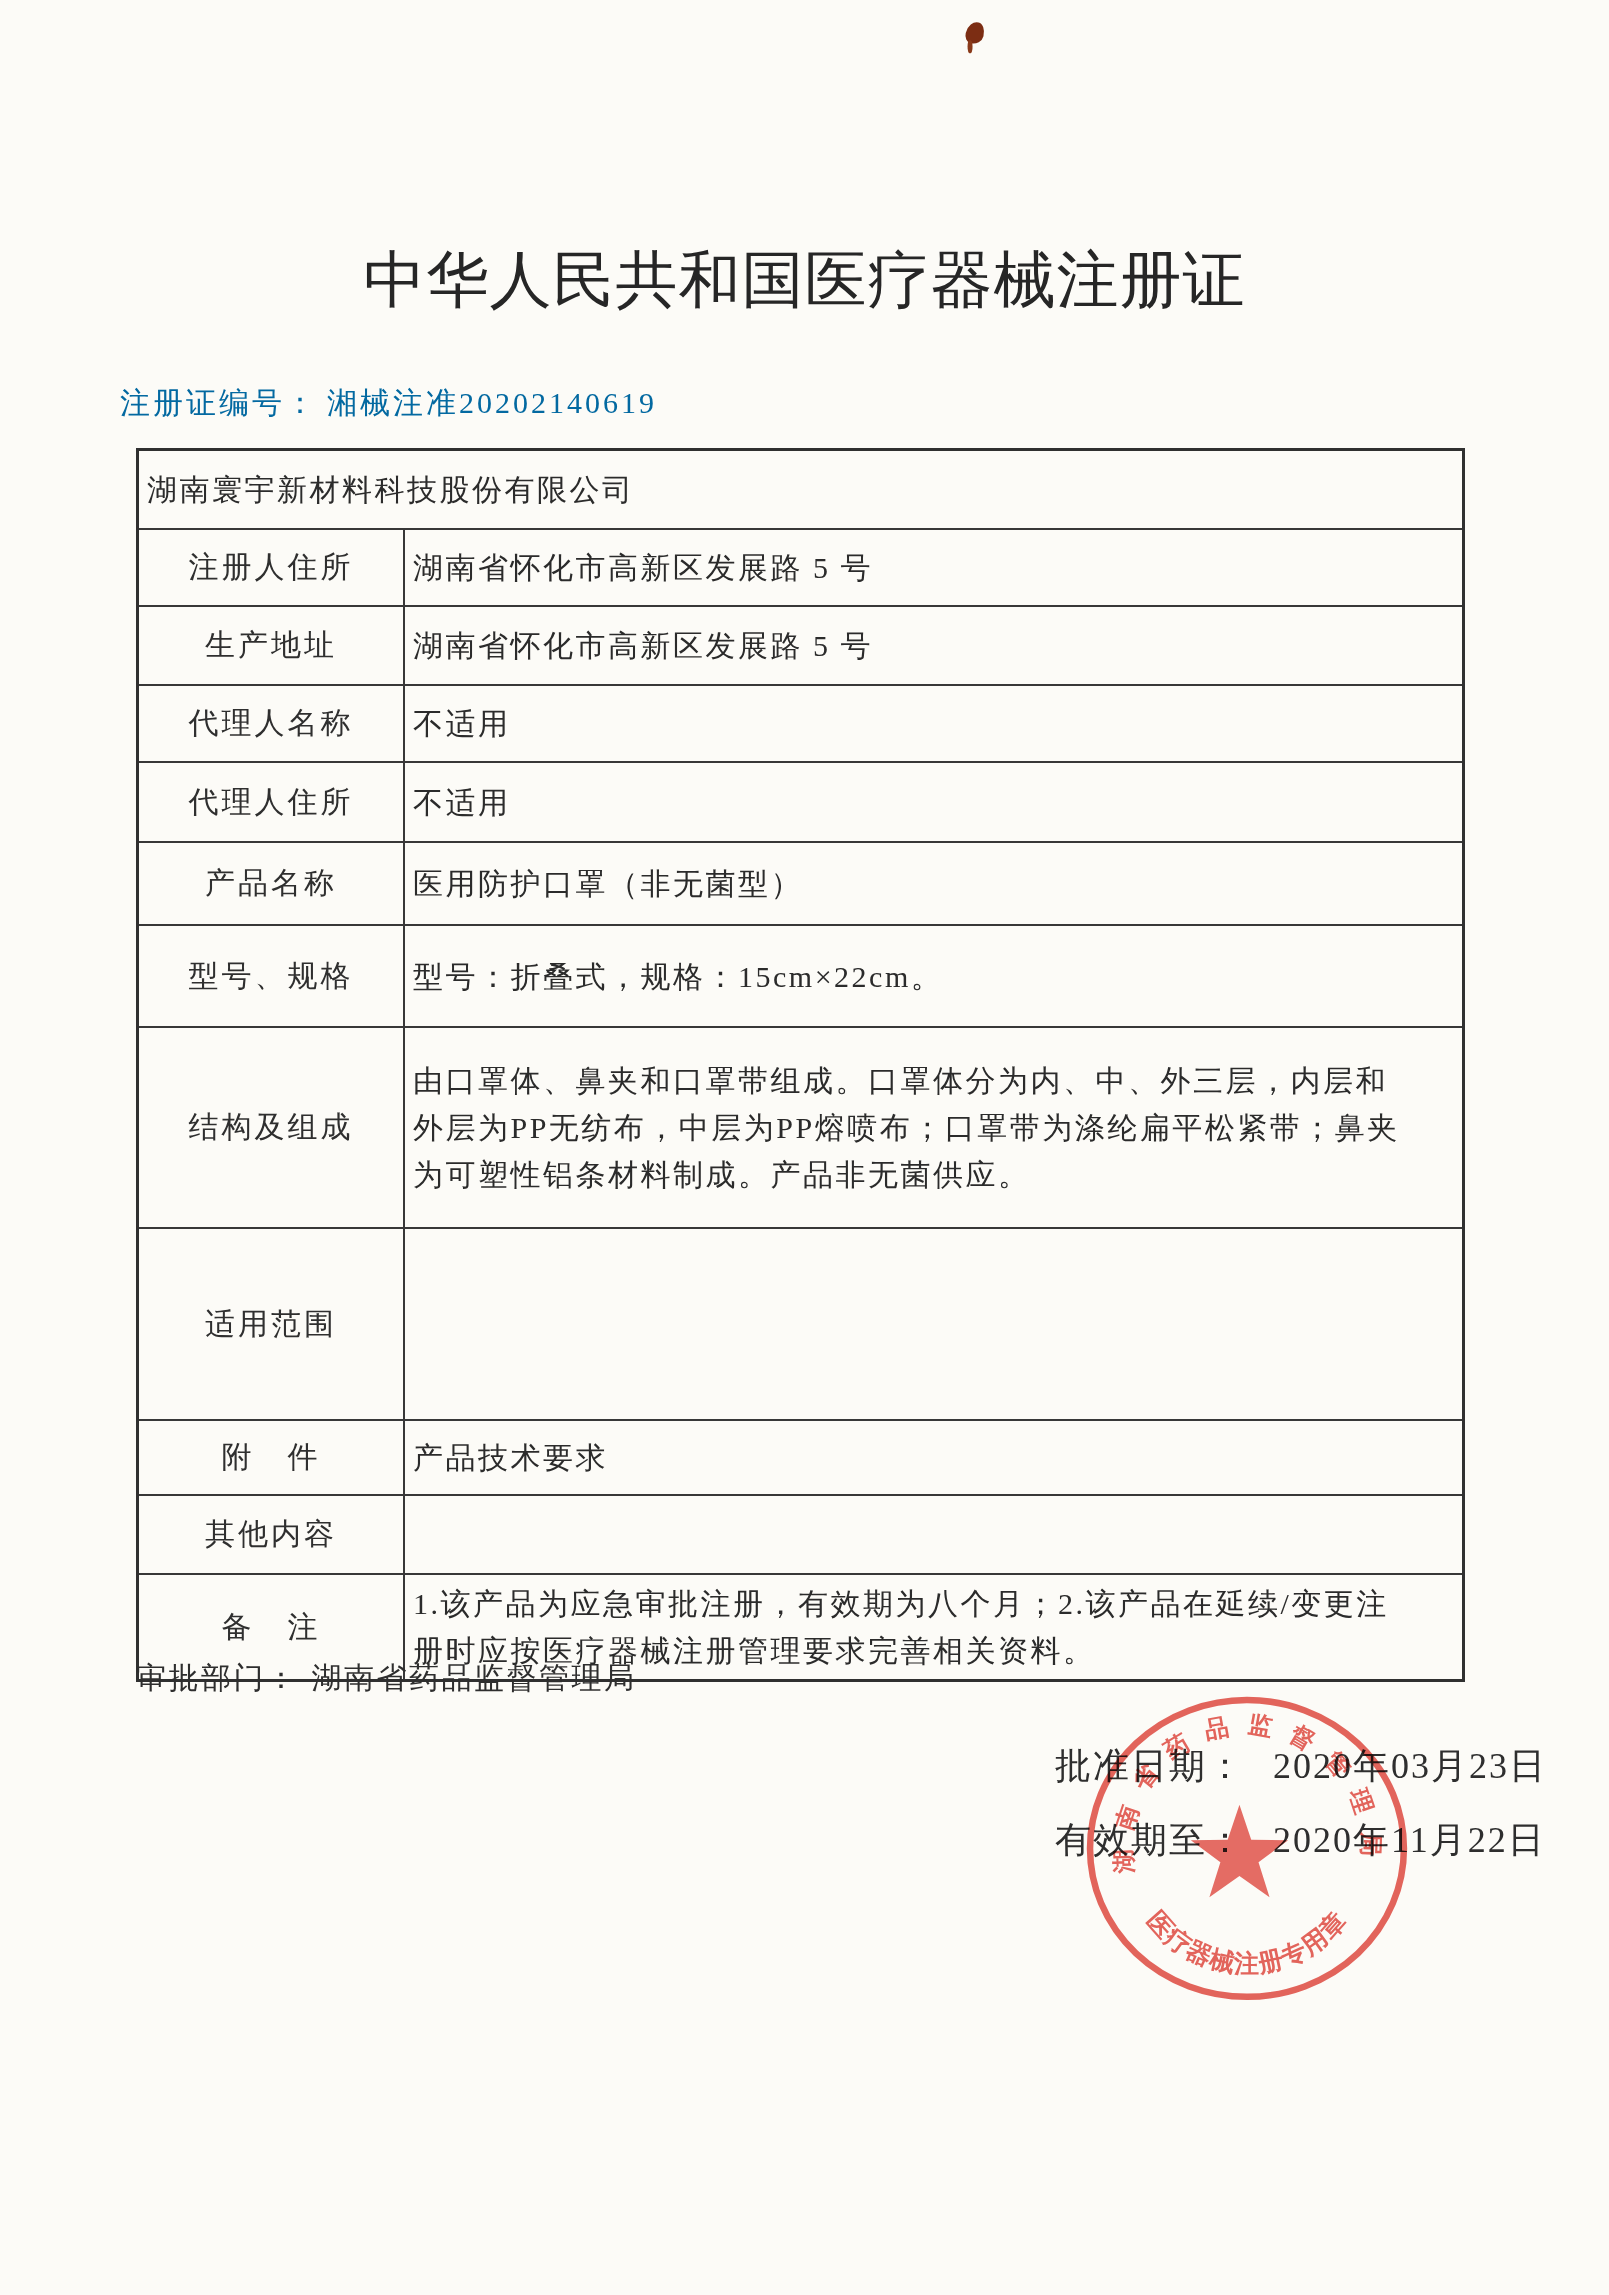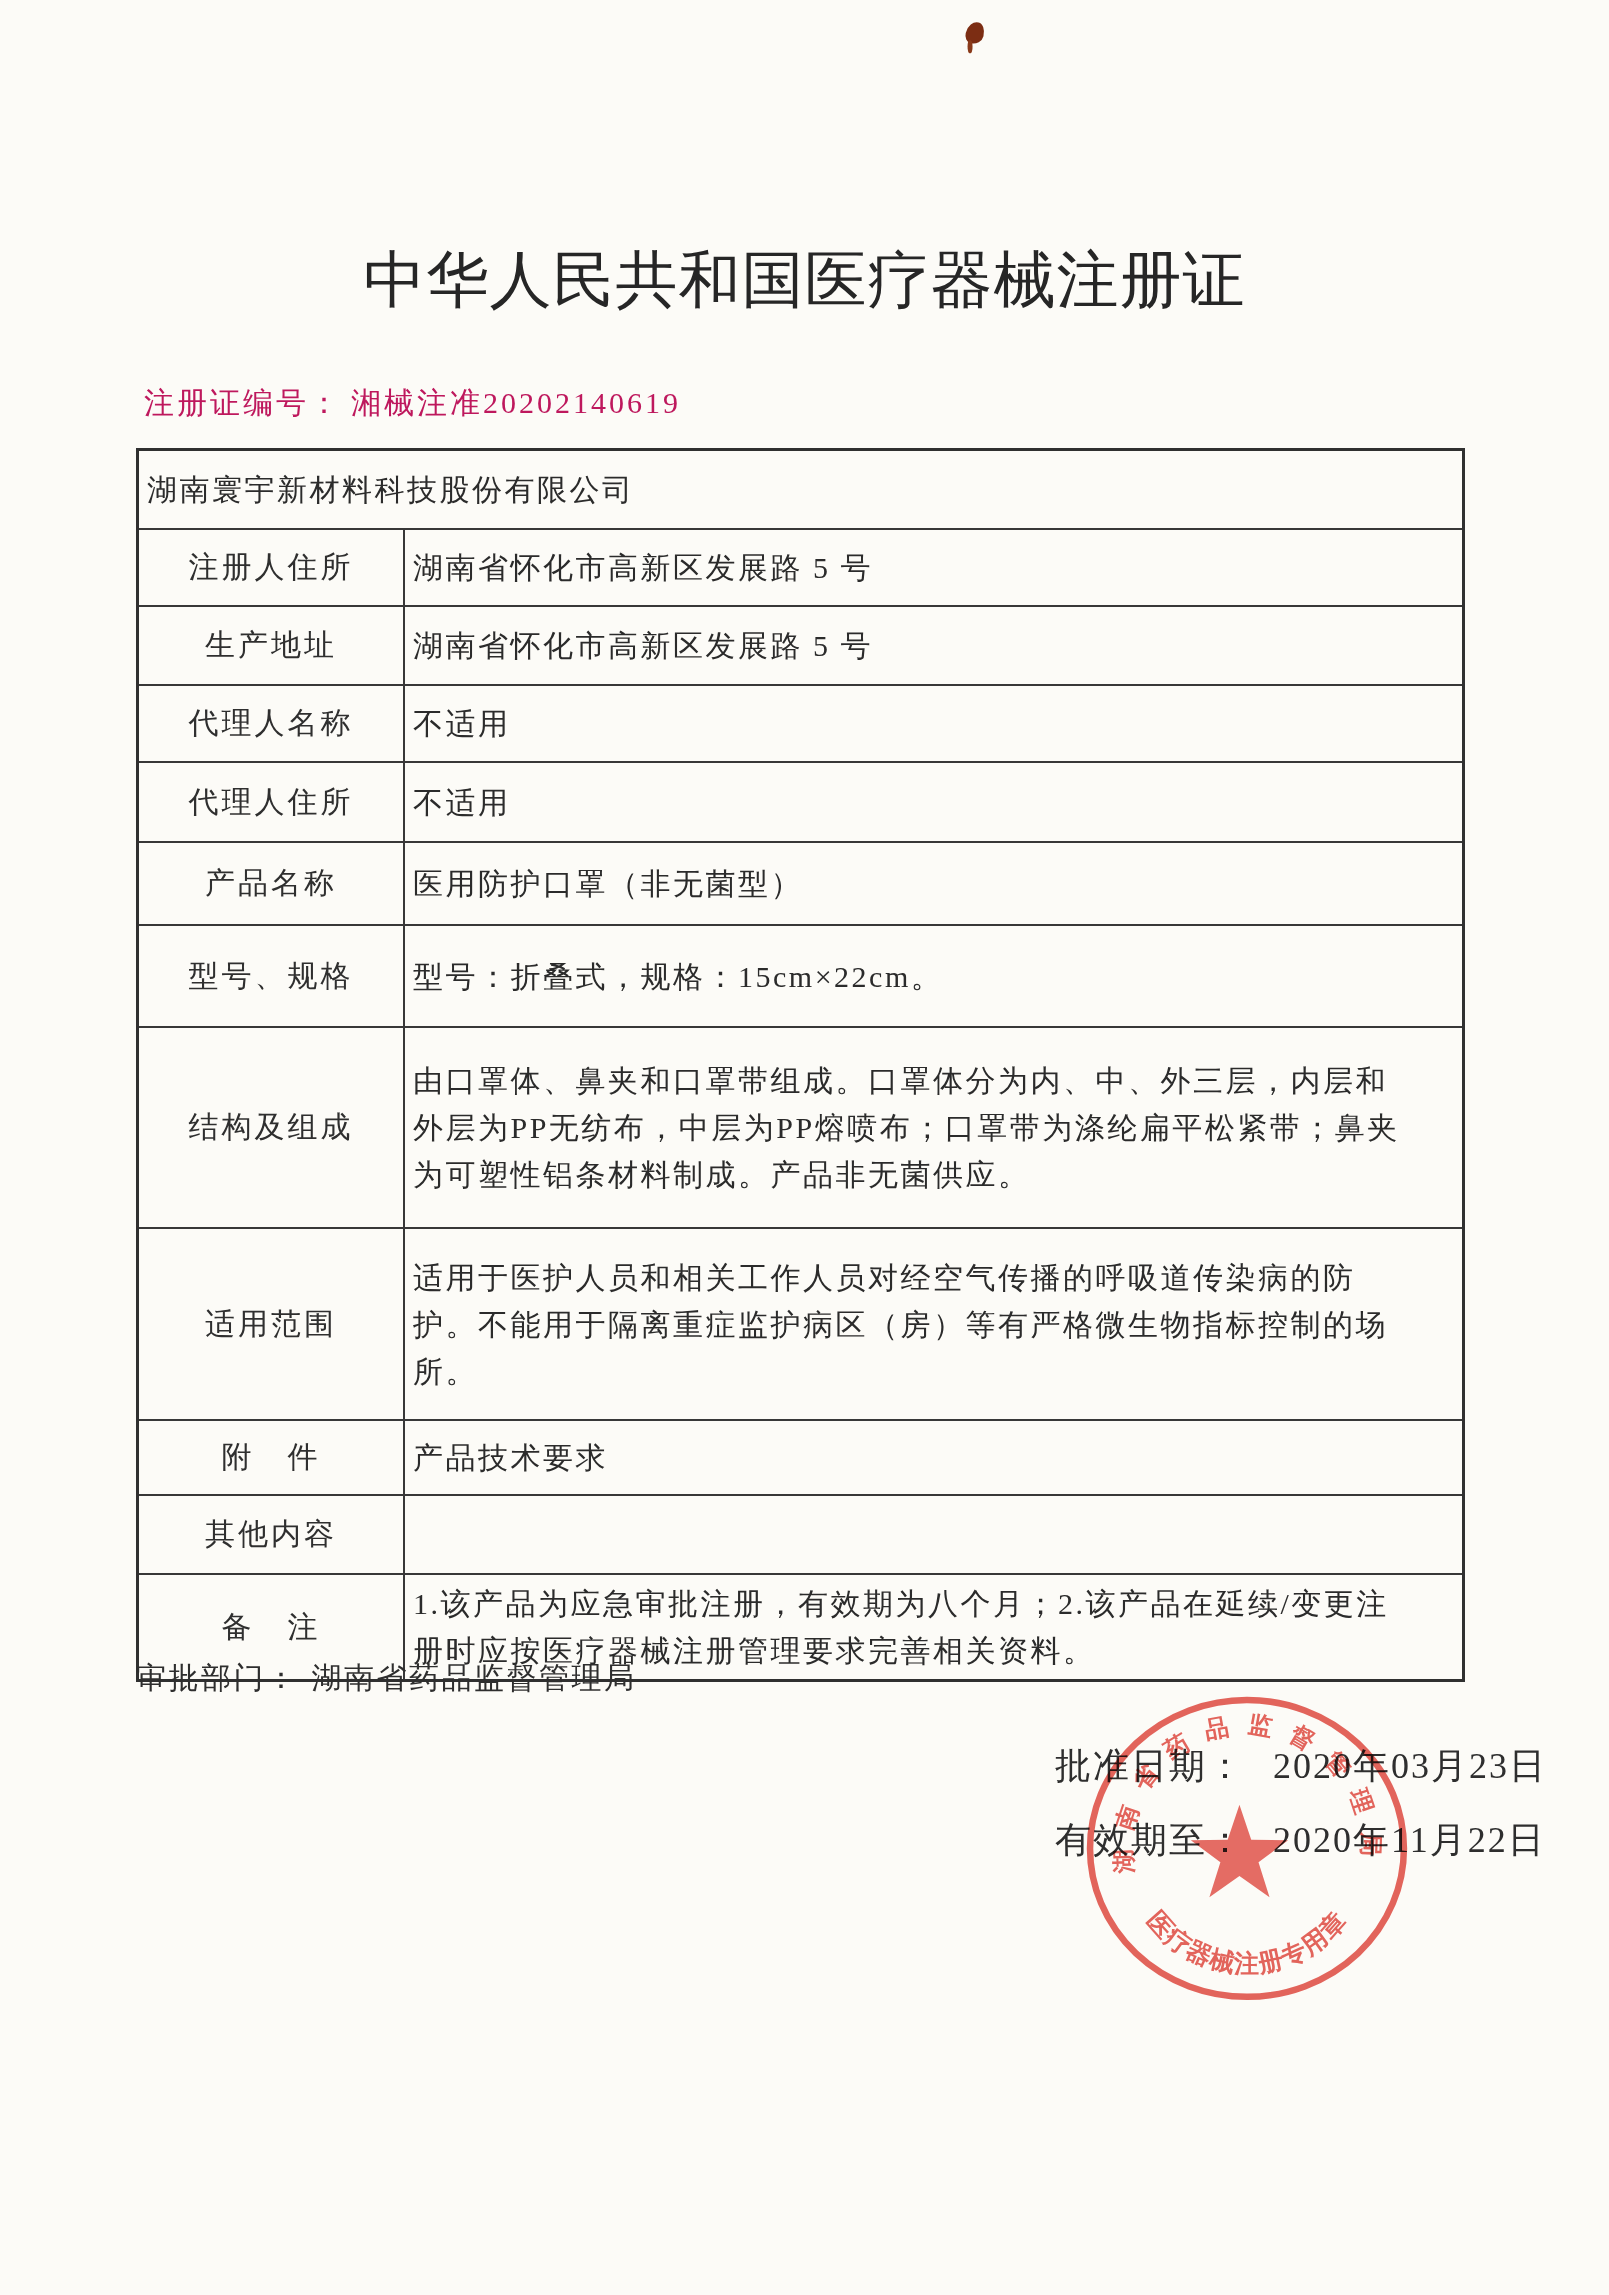--- a/index.html
+++ b/index.html
@@ -23,21 +23,21 @@
   }
 
   .title{
     position:absolute;left:0;right:0;top:246px;margin:0;
     text-align:center;font-size:62px;font-weight:500;line-height:1.1;
     letter-spacing:1px;color:#262626;white-space:nowrap;
   }
 
   .reg-line{
     position:absolute;left:120px;top:383px;
-    font-size:30px;letter-spacing:3px;white-space:nowrap;color:#be185d;margin-left:24px;
+    font-size:30px;letter-spacing:3px;white-space:nowrap;color:#0369a1;
   }
   .reg-line .val{margin-left:9px;}
 
   .cert-table{
     position:absolute;left:136px;top:448px;width:1329px;
     border:3.5px solid #303030;box-sizing:border-box;
     background:transparent;
   }
   .t-row{display:flex;box-sizing:border-box;}
   .t-row + .t-row{border-top:2.5px solid #383838;}
@@ -145,25 +145,20 @@
       <div class="cell label">结构及组成</div>
       <div class="cell content">
         <div class="line">由口罩体、鼻夹和口罩带组成。口罩体分为内、中、外三层，内层和</div>
         <div class="line">外层为PP无纺布，中层为PP熔喷布；口罩带为涤纶扁平松紧带；鼻夹</div>
         <div class="line">为可塑性铝条材料制成。产品非无菌供应。</div>
       </div>
     </div>
 
     <div class="t-row" style="height:192px">
       <div class="cell label">适用范围</div>
-      <div class="cell content">
-        <div class="line">适用于医护人员和相关工作人员对经空气传播的呼吸道传染病的防</div>
-        <div class="line">护。不能用于隔离重症监护病区（房）等有严格微生物指标控制的场</div>
-        <div class="line">所。</div>
-      </div>
     </div>
 
     <div class="t-row" style="height:75px">
       <div class="cell label">附　件</div>
       <div class="cell content">
         <div class="line">产品技术要求</div>
       </div>
     </div>
 
     <div class="t-row" style="height:79px">

